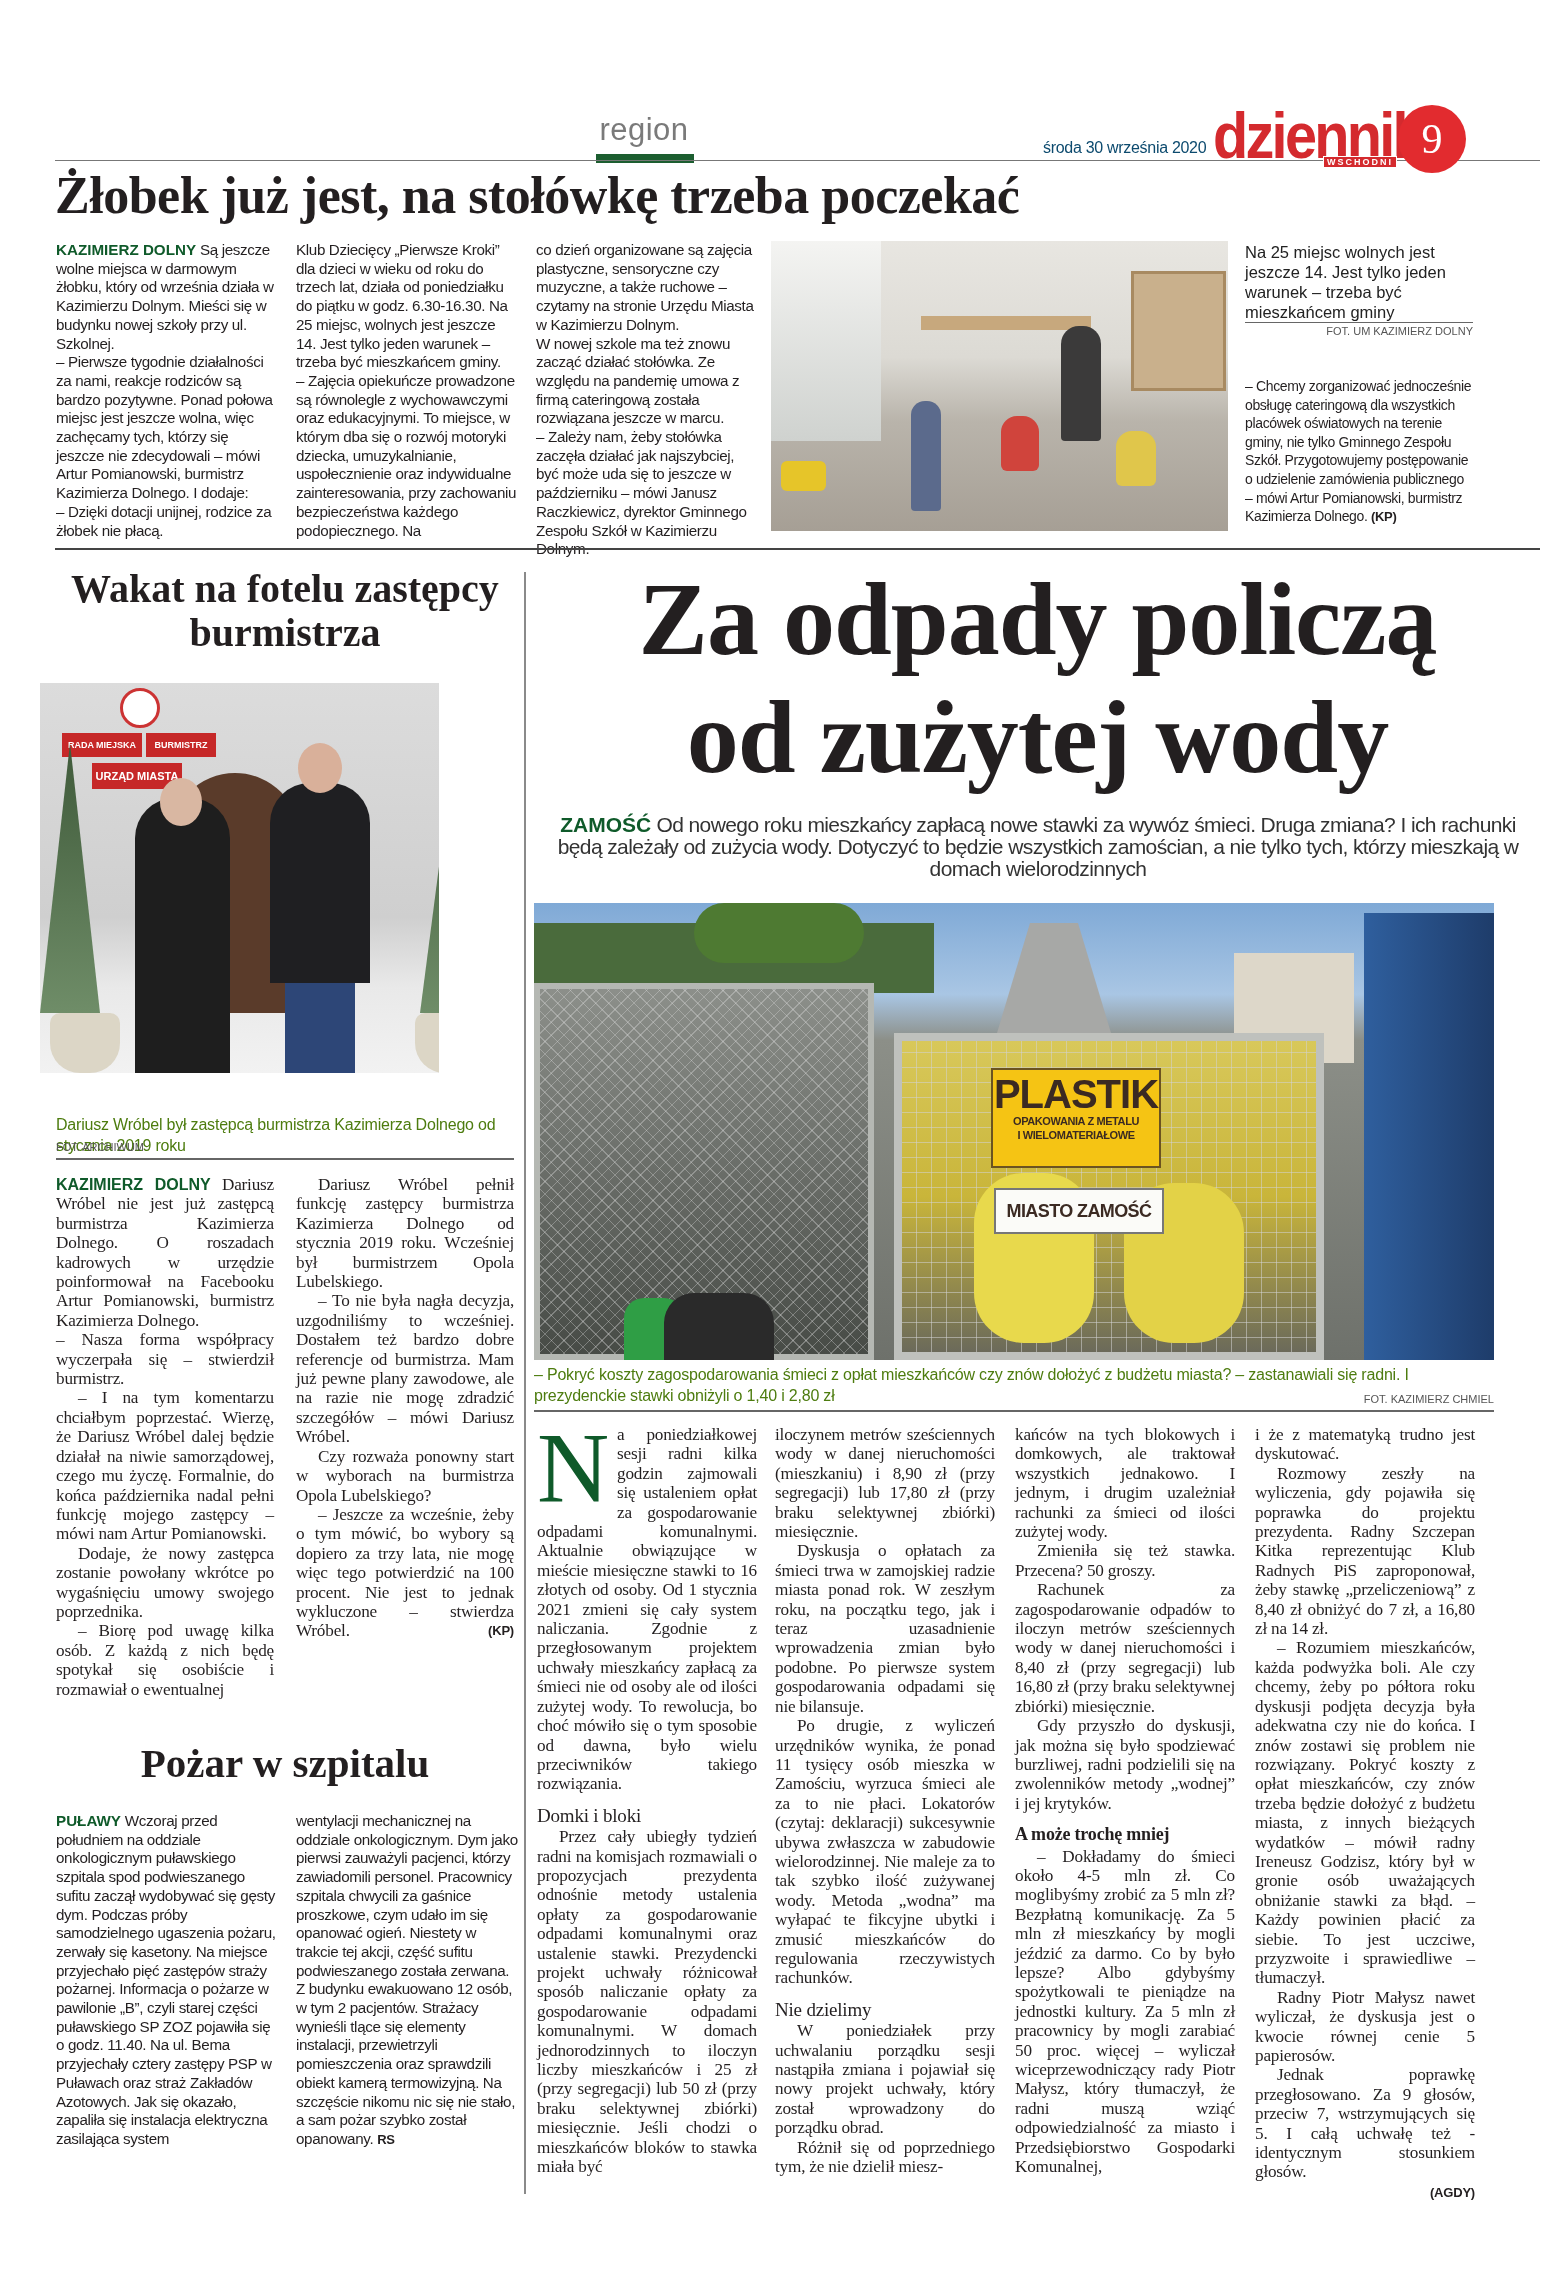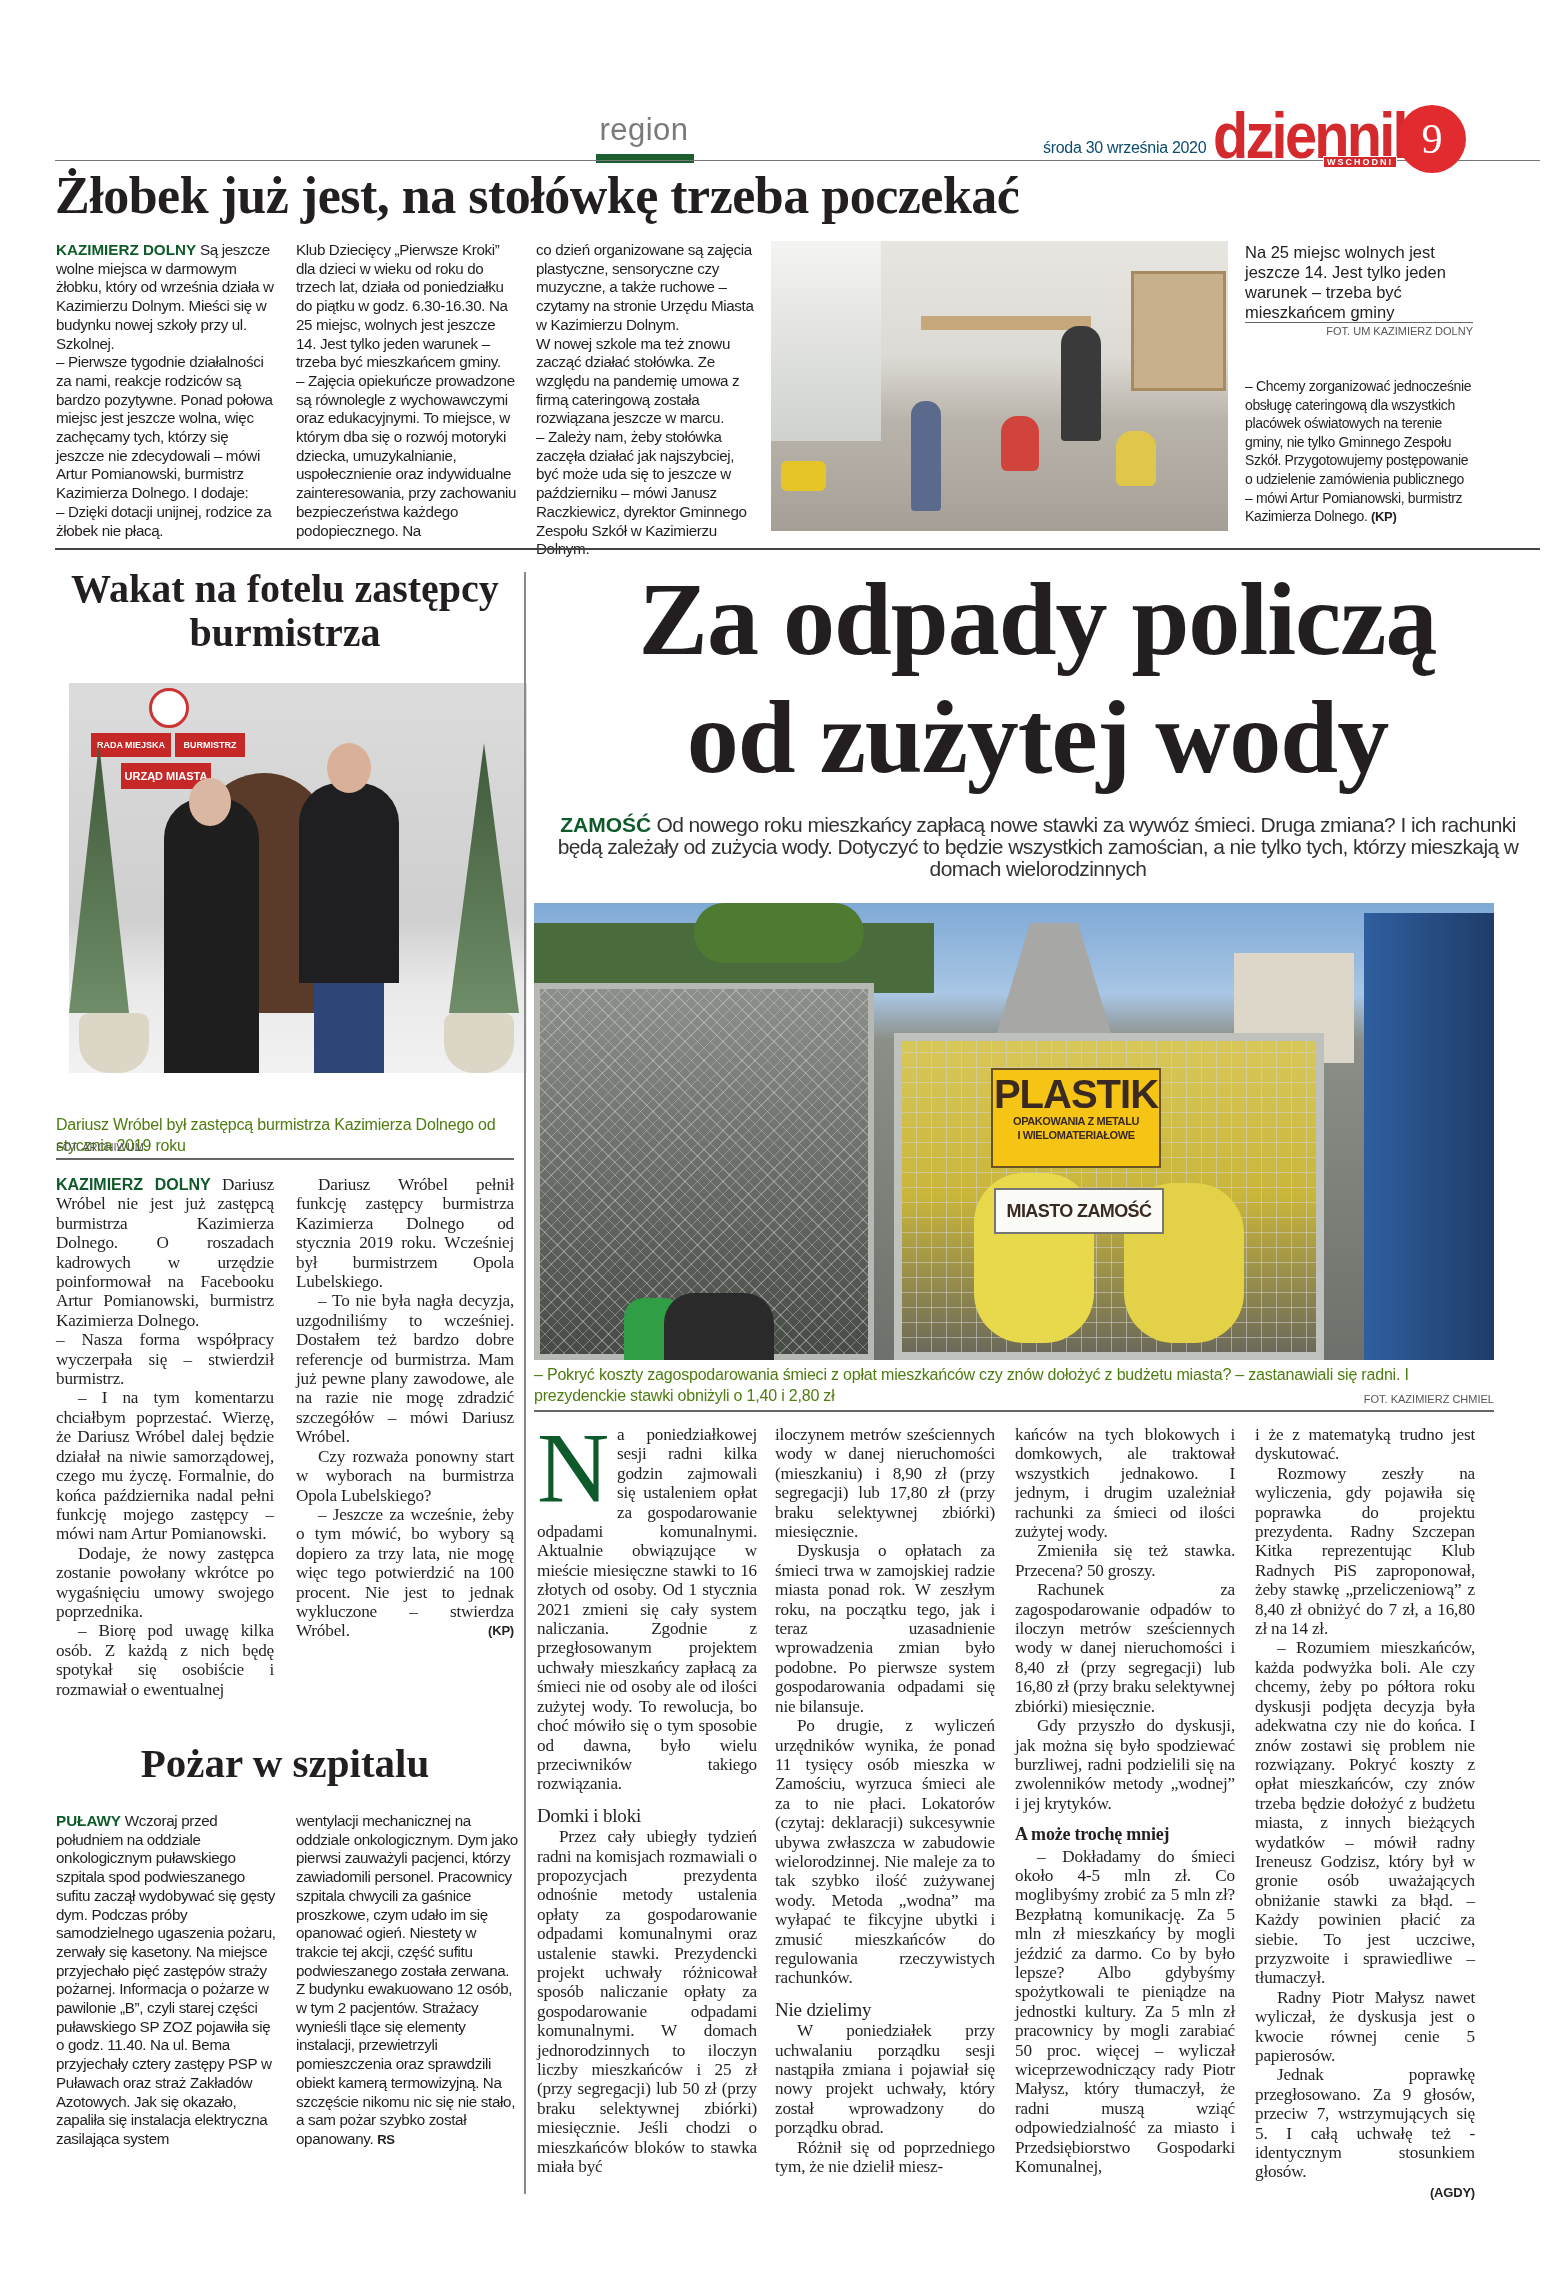--- a/index.html
+++ b/index.html
@@ -70,21 +70,21 @@
 <div class="abs" style="left:1245px;top:242px;width:228px;font-size:16.5px;line-height:20px;color:#222;">Na 25 miejsc wolnych jest jeszcze 14. Jest tylko jeden warunek – trzeba być mieszkańcem gminy</div>
 <div class="abs rule" style="left:1245px;top:322px;width:228px;height:1px;"></div>
 <div class="abs credit" style="left:1245px;top:325px;width:228px;text-align:right;">FOT. UM KAZIMIERZ DOLNY</div>
 
 <div class="abs sans-col" style="left:1245px;top:377px;width:228px;font-size:14px;line-height:18.6px;"><span>– Chcemy zorganizować jednocześnie obsługę cateringową dla wszystkich placówek oświatowych na terenie gminy, nie tylko Gminnego Zespołu Szkół. Przygotowujemy postępowanie o udzielenie zamówienia publicznego – mówi Artur Pomianowski, burmistrz Kazimierza Dolnego.</span> <span class="sig">(KP)</span></div>
 
 <div class="abs rule" style="left:55px;top:548px;width:1485px;height:2px;background:#444;"></div>
 
 <h2 class="abs" style="left:56px;top:567px;width:458px;text-align:center;font-size:40px;line-height:44px;">Wakat na fotelu zastępcy burmistrza</h2>
 
-<div class="abs photo" style="left:69px;top:683px;width:458px;height:390px;background:linear-gradient(180deg,#dcdcdc 0%,#cfcfcf 60%,#e9e9e9 78%,#f2f2f2 100%);">
+<div class="abs photo" style="left:40px;top:683px;width:399px;height:390px;background:linear-gradient(180deg,#dcdcdc 0%,#cfcfcf 60%,#e9e9e9 78%,#f2f2f2 100%);">
   <div class="abs" style="left:80px;top:5px;width:40px;height:40px;border-radius:50%;background:#fff;border:3px solid #c33;"></div>
   <div class="abs sign-text" style="left:22px;top:50px;width:80px;height:24px;background:#c62828;color:#fff;font-size:9px;line-height:24px;">RADA MIEJSKA</div>
   <div class="abs sign-text" style="left:106px;top:50px;width:70px;height:24px;background:#c62828;color:#fff;font-size:9px;line-height:24px;">BURMISTRZ</div>
   <div class="abs sign-text" style="left:52px;top:80px;width:90px;height:26px;background:#c62828;color:#fff;font-size:11px;line-height:26px;">URZĄD MIASTA</div>
   <div class="abs" style="left:130px;top:90px;width:130px;height:240px;background:#5a3b2a;border-radius:65px 65px 0 0;"></div>
   <div class="abs" style="left:0;top:60px;width:60px;height:270px;background:linear-gradient(180deg,#3f5a3a,#6f8d68);clip-path:polygon(50% 0,100% 100%,0 100%);"></div>
   <div class="abs" style="left:380px;top:60px;width:70px;height:270px;background:linear-gradient(180deg,#3f5a3a,#6f8d68);clip-path:polygon(50% 0,100% 100%,0 100%);"></div>
   <div class="abs" style="left:95px;top:115px;width:95px;height:275px;background:#1e1e1e;border-radius:40px 40px 0 0;"></div>
   <div class="abs" style="left:120px;top:95px;width:42px;height:48px;background:#d9b7a2;border-radius:50%;"></div>
   <div class="abs" style="left:230px;top:100px;width:100px;height:200px;background:#1f1f22;border-radius:40px 40px 0 0;"></div>

